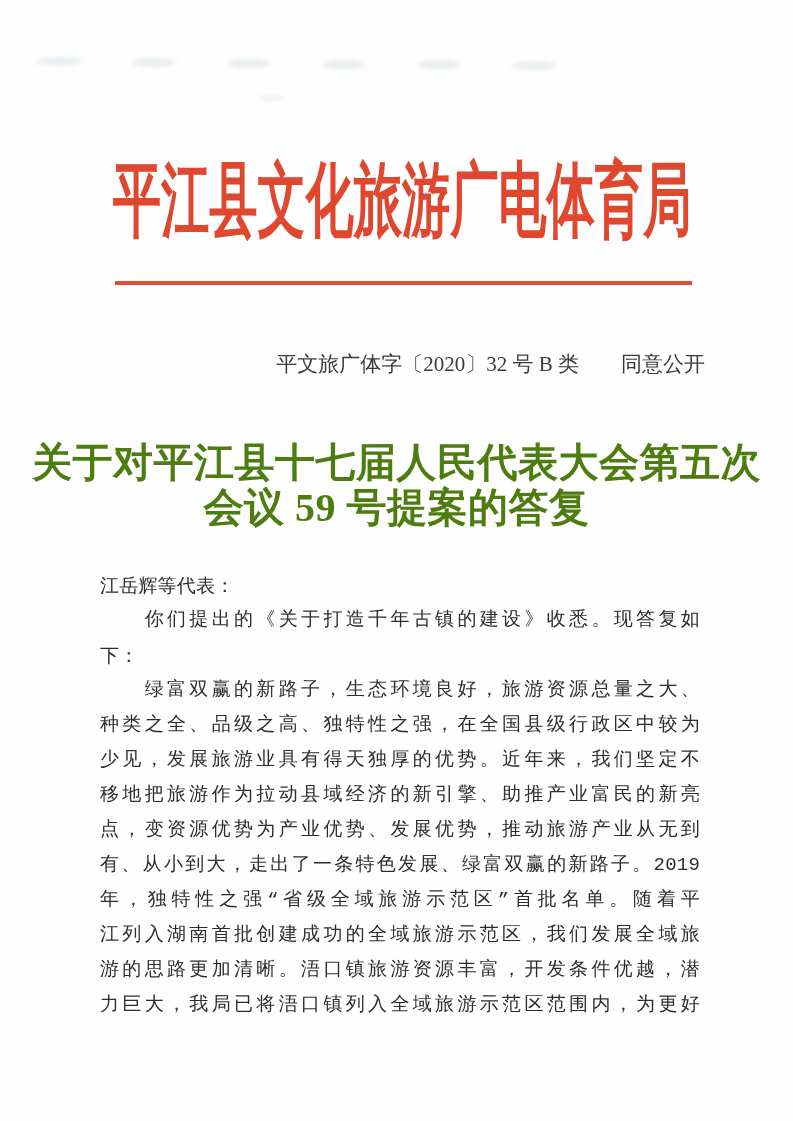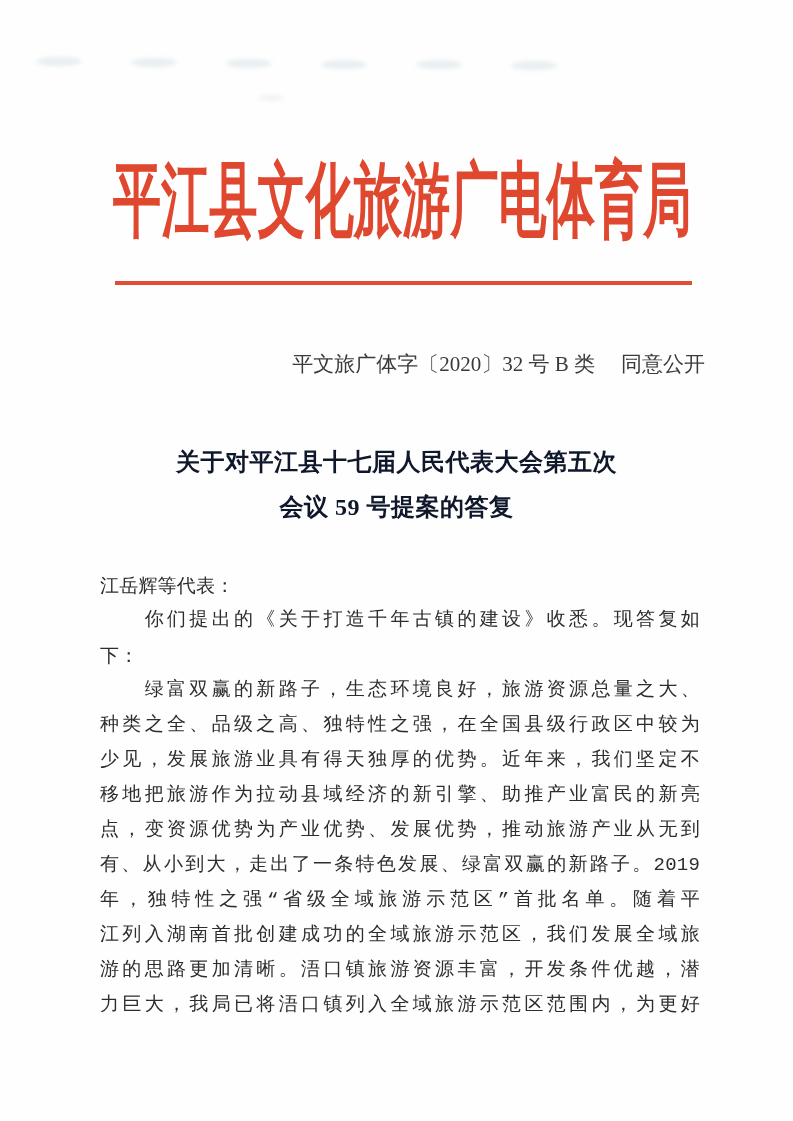--- a/index.html
+++ b/index.html
@@ -51,37 +51,37 @@
     height: 4px;
     background: #e14d34;
   }
 
   
   .doc-meta {
     position: absolute;
     top: 350px;
     right: 88px;
     display: flex;
-    gap: 26px;
+    gap: 42px;
     font-size: 21px;
     color: #3a3a3a;
     white-space: nowrap;
   }
 
   
   .doc-title {
     position: absolute;
     top: 440px;
     left: 0;
     width: 793px;
     text-align: center;
-    font-size: 24px;
+    font-size: 40px;
     font-weight: bold;
     line-height: 45px;
-    color: #0f172a;
+    color: #4d7c0f;
     letter-spacing: 0.5px;
   }
 
   
   .body-text {
     position: absolute;
     left: 100px;
     top: 568px;
     width: 600px;
     font-size: 19px;

